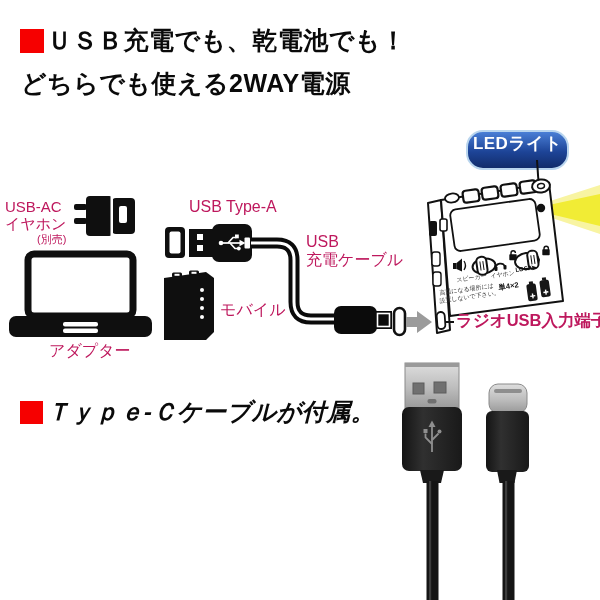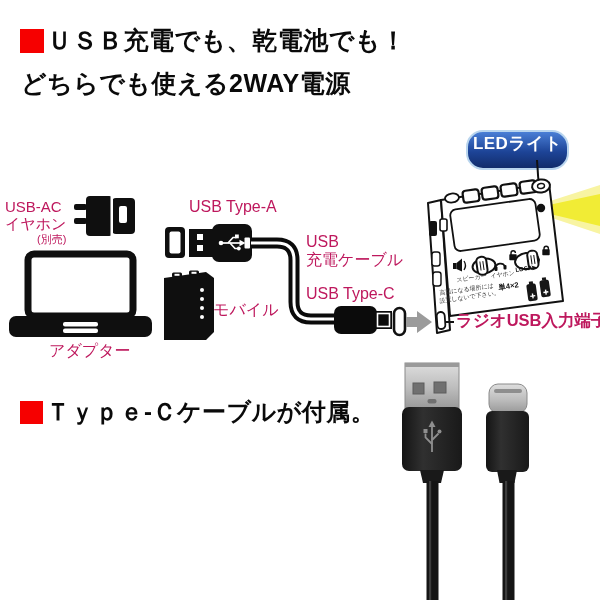--- a/index.html
+++ b/index.html
@@ -4,30 +4,30 @@
 <style>
   html,body{margin:0;padding:0;}
   .canvas{position:relative;width:600px;height:600px;background:#ffffff;overflow:hidden;
     font-family:"Liberation Sans","DejaVu Sans",sans-serif;color:#0a0a0a;}
   .abs{position:absolute;}
   .heading{display:flex;align-items:flex-start;font-weight:900;font-size:25px;
     letter-spacing:0.5px;line-height:1.1;white-space:nowrap;}
   .sq{display:inline-block;width:24px;height:24px;background:#f60000;margin:2px 3px 0 0;flex:none;}
   #h1{left:20px;top:27px;}
   #h2{left:21px;top:70px;font-weight:700;font-size:25px;white-space:nowrap;}
-  #h3{left:20px;top:399px;font-size:24px;}
+  #h3{left:20px;top:399px;font-size:24px;font-style:italic;}
   #h3 .sq{width:23px;height:23px;}
   .lbl{position:absolute;font-size:16px;line-height:1.15;color:#be185d;font-weight:500;white-space:nowrap;}
   #lbl-adapter{left:5px;top:198px;font-size:15px;}
   #lbl-adapter .small{font-size:11px;text-align:right;}
   #lbl-pc{left:49px;top:342px;}
   #lbl-typea{left:161px;top:198px;margin-left:28px;}
   #lbl-cable{left:306px;top:217px;margin-top:16px;}
   #lbl-typec{left:306px;top:285px;}
-  #lbl-mobile{left:213px;top:301px;}
+  #lbl-mobile{left:220px;top:301px;}
   #lbl-port{left:456px;top:311px;font-size:16.5px;font-weight:700;}
   .tiny{position:absolute;font-size:6px;color:#333;transform:rotate(-8deg);
     transform-origin:left top;white-space:nowrap;line-height:1;}
   #t-speaker{left:456px;top:277px;}
   #t-ear{left:490px;top:273px;}
   #t-lock{left:515px;top:267px;font-weight:700;color:#111;}
   #t-warn1{left:439px;top:290px;}
   #t-warn2{left:439px;top:298px;}
   #t-batt{left:498px;top:284px;font-size:7.5px;font-weight:700;color:#111;}
   #led-pill{left:466px;top:130px;width:103px;height:40px;border-radius:17px;
@@ -229,21 +229,20 @@
     <div>USB-AC</div>
     <div>イヤホン</div>
     <div class="small">(別売)</div>
   </div>
   <div class="lbl" id="lbl-pc">アダプター</div>
   <div class="lbl" id="lbl-typea">USB Type-A</div>
   <div class="lbl" id="lbl-cable">
     <div>USB</div>
     <div>充電ケーブル</div>
   </div>
-  <div class="lbl" id="lbl-typec">USB Type-C</div>
   <div class="lbl" id="lbl-mobile">
     <div>モバイル</div>
   </div>
   <div class="lbl" id="lbl-port">ラジオUSB入力端子</div>
 
   <div class="tiny" id="t-speaker">スピーカー</div>
   <div class="tiny" id="t-ear">イヤホン</div>
   <div class="tiny" id="t-lock">LOCK▶</div>
   <div class="tiny" id="t-warn1">高温になる場所には</div>
   <div class="tiny" id="t-warn2">設置しないで下さい。</div>

